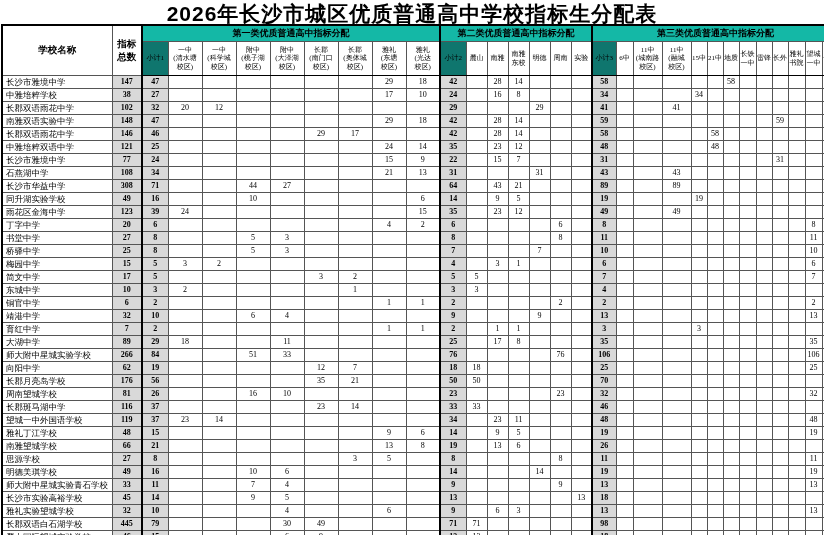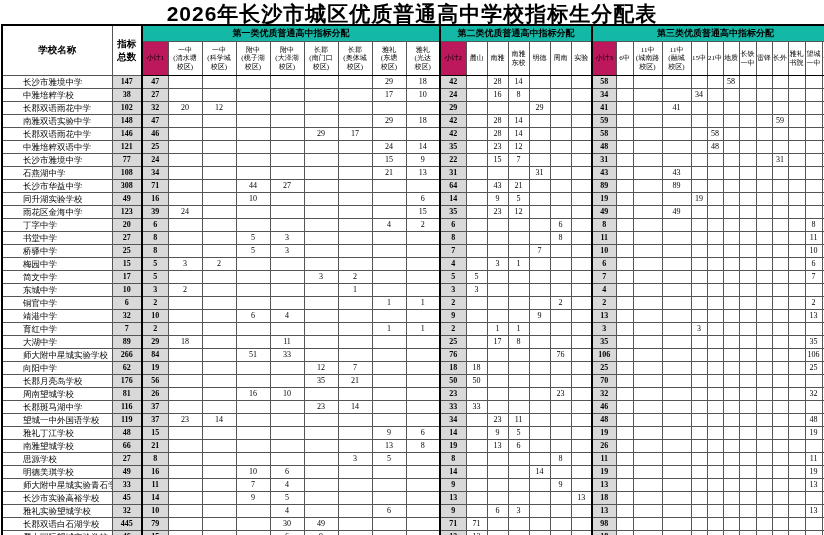--- a/index.html
+++ b/index.html
@@ -5,23 +5,23 @@
   html,body{margin:0;padding:0;background:#fff;}
   body{width:824px;height:535px;overflow:hidden;font-family:"Liberation Serif","DejaVu Serif",serif;color:#000;}
   .title{height:24px;line-height:28px;text-align:center;font-family:"Liberation Sans","DejaVu Sans",sans-serif;
          font-weight:bold;font-size:21px;letter-spacing:1px;}
   table{border-collapse:collapse;table-layout:fixed;width:822px;margin:0 1px;border:2px solid #000;}
   th,td{border:1px solid #555;padding:0;text-align:center;overflow:hidden;}
   th.cat{font-size:9px;height:15px;font-weight:bold;background:#14b8a6;}
   th.colh{font-size:7px;line-height:1.15;white-space:pre-line;font-weight:normal;height:33px;vertical-align:middle;}
   th.corner{font-size:9.5px;font-weight:bold;white-space:pre-line;vertical-align:middle;}
   td{font-size:8px;height:12px;line-height:12px;}
-  td.name{text-align:left;padding-left:20px;white-space:nowrap;font-size:8.5px;}
+  td.name{text-align:left;padding-left:3px;white-space:nowrap;font-size:8.5px;}
   .sub{background:#d9d9d9;font-weight:bold;}
-  th.sub{background:#be185d;}
+  th.sub{background:#0f766e;}
   .sect{border-left:2px solid #000 !important;}
   thead tr.colrow th{border-bottom:1.5px solid #000;}
 </style>
 </head>
 <body>
 
 <div class="title">2026年长沙市城区优质普通高中学校指标生分配表</div>
 
 <table id="alloc-table">
     <colgroup>

